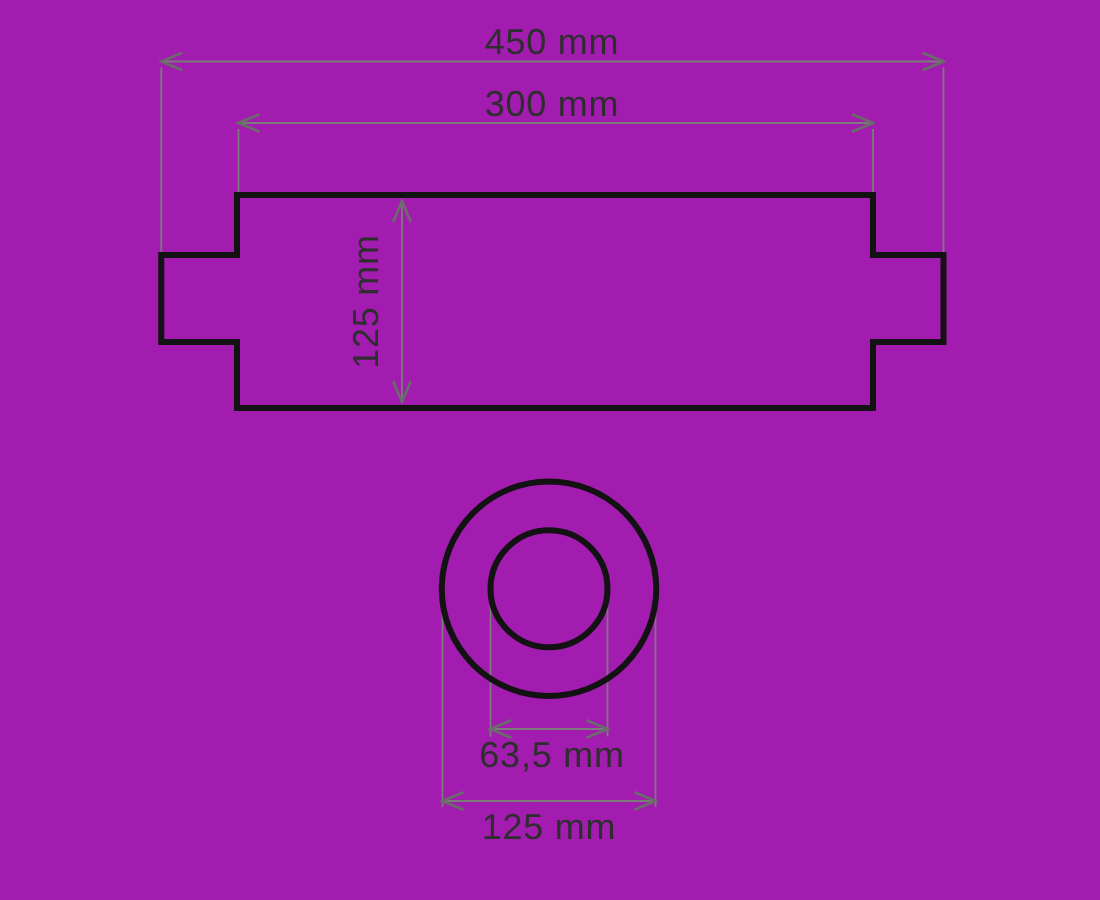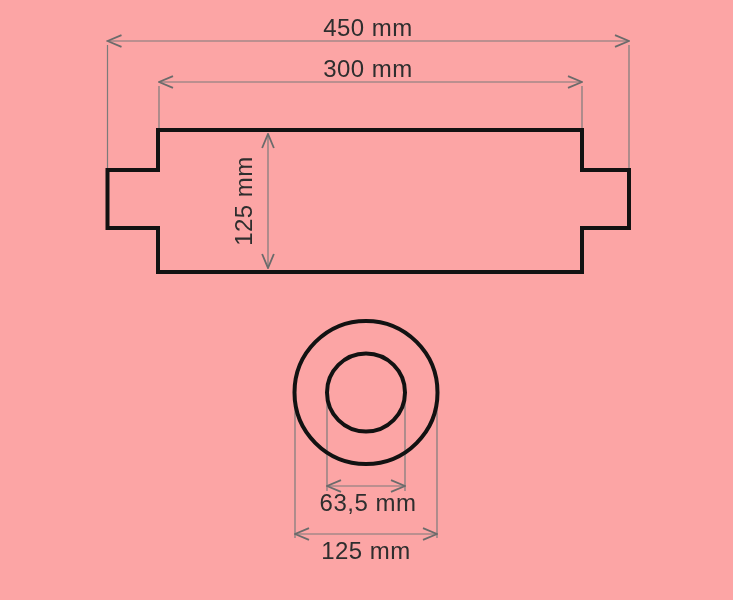--- a/index.html
+++ b/index.html
@@ -4,21 +4,21 @@
 <style>
   html, body {
     margin: 0;
     padding: 0;
     background: #ffffff;
   }
   .canvas {
     position: relative;
     width: 733px;
     height: 600px;
-    background: #fca5a5;
+    background: #a21caf;
     overflow: hidden;
     font-family: "Liberation Sans", sans-serif;
   }
   svg .dim-text {
     font-family: "Liberation Sans", sans-serif;
     font-size: 24px;
     fill: #2e2e2e;
     letter-spacing: 0.5px;
   }
   svg .thin {

